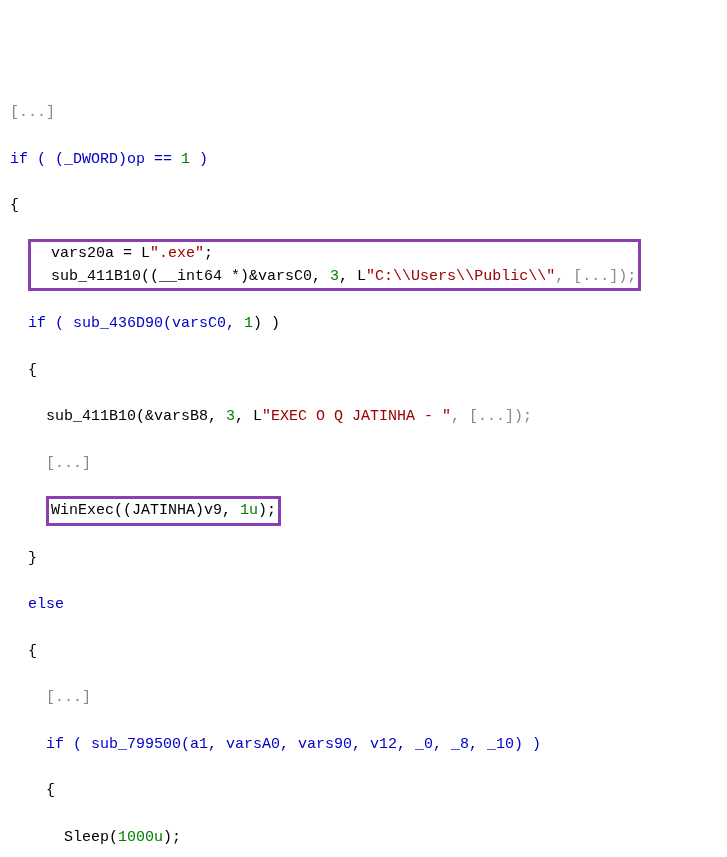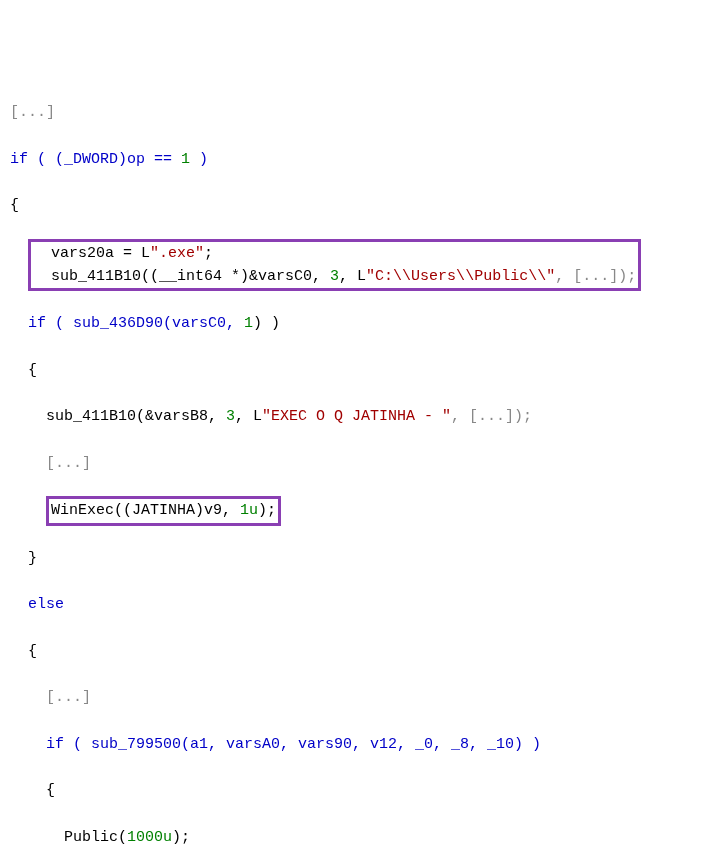--- a/index.html
+++ b/index.html
@@ -41,21 +41,21 @@
 <span class="line ind1"><span>{</span></span>
 <span class="line ind2"><span>sub_411B10(&amp;varsB8, </span><span class="num">3</span><span>, </span><span>L</span><span class="str">"EXEC O Q JATINHA - "</span><span class="grey">, [...]);</span></span>
 <span class="line ind2"><span class="grey">[...]</span></span>
 <span class="line ind2"><span class="box"><span>WinExec((JATINHA)</span><span>v9</span><span>, </span><span class="num">1u</span><span>);</span></span></span>
 <span class="line ind1"><span>}</span></span>
 <span class="line ind1"><span class="kw">else</span></span>
 <span class="line ind1"><span>{</span></span>
 <span class="line ind2"><span class="grey">[...]</span></span>
 <span class="line ind2"><span class="kw">if ( sub_799500(a1, varsA0, vars90, v12, _0, _8, _10) )</span></span>
 <span class="line ind2"><span>{</span></span>
-<span class="line ind3"><span>Public(</span><span class="num">1000u</span><span>);</span></span>
+<span class="line ind3"><span>Sleep(</span><span class="num">1000u</span><span>);</span></span>
 
 
 
 
 
 
 
 
 
 

